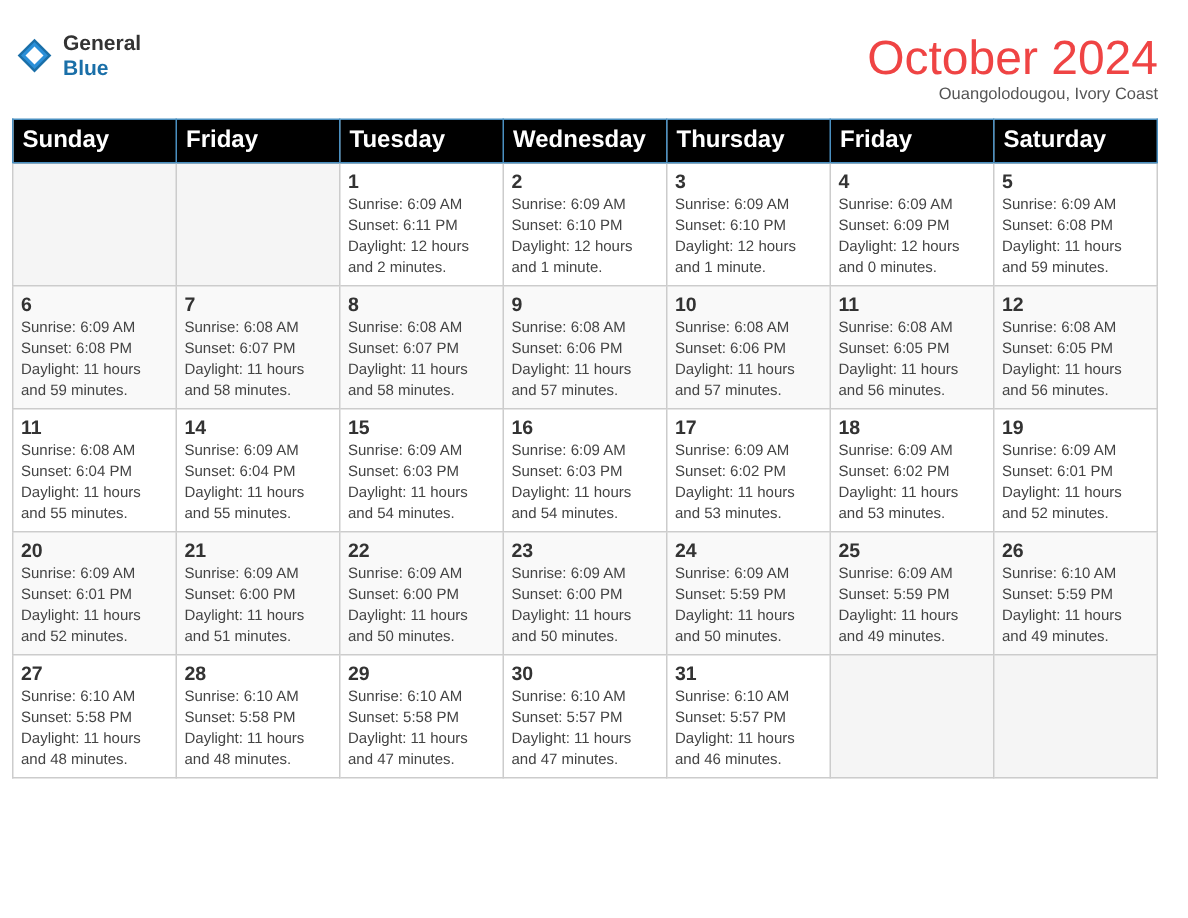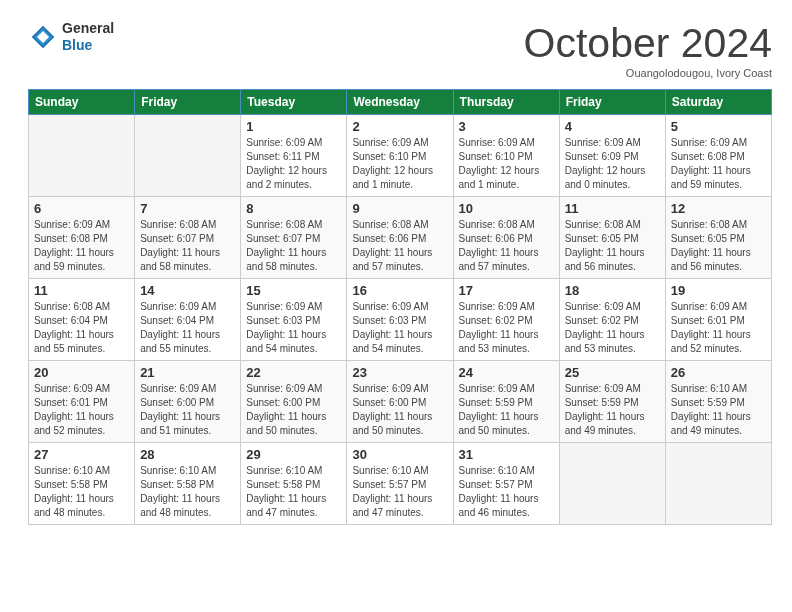--- a/index.html
+++ b/index.html
@@ -4,21 +4,21 @@
   <style>
     * { box-sizing: border-box; margin: 0; padding: 0; }
     body {
       font-family: Arial, sans-serif;
       background: #fff;
       width: 792px;
       min-height: 612px;
     }
     .page {
       width: 792px;
-      padding: 20px 20px 10px 28px;
+      padding: 20px 20px 10px 8px;
     }
     .header-row {
       display: flex;
       justify-content: space-between;
       align-items: flex-start;
       margin-bottom: 10px;
     }
     .logo {
       display: flex;
       align-items: center;
@@ -33,37 +33,37 @@
     .logo-general { color: #333; font-weight: bold; }
     .logo-blue { color: #1a6fa8; font-weight: bold; }
     .logo-icon {
       width: 30px;
       height: 30px;
     }
     .title-block {
       text-align: right;
     }
     .month-title {
-      font-size: 41px;
-      color: #404040;
+      font-size: 32px;
+      color: #ef4444;
       font-weight: normal;
     }
     .location {
       font-size: 11px;
       color: #555;
     }
     .calendar {
       width: 100%;
       border-collapse: collapse;
       border: 1px solid #ccc;
     }
     .calendar th {
-      background-color: #15803d;
+      background-color: #000000;
       color: #fff;
-      font-size: 12px;
+      font-size: 16px;
       padding: 5px 6px;
       text-align: left;
       border: 1px solid #4a8fc0;
       font-weight: bold;
     }
     .calendar td {
       border: 1px solid #ccc;
       vertical-align: top;
       padding: 4px 5px;
       width: calc(100%/7);

